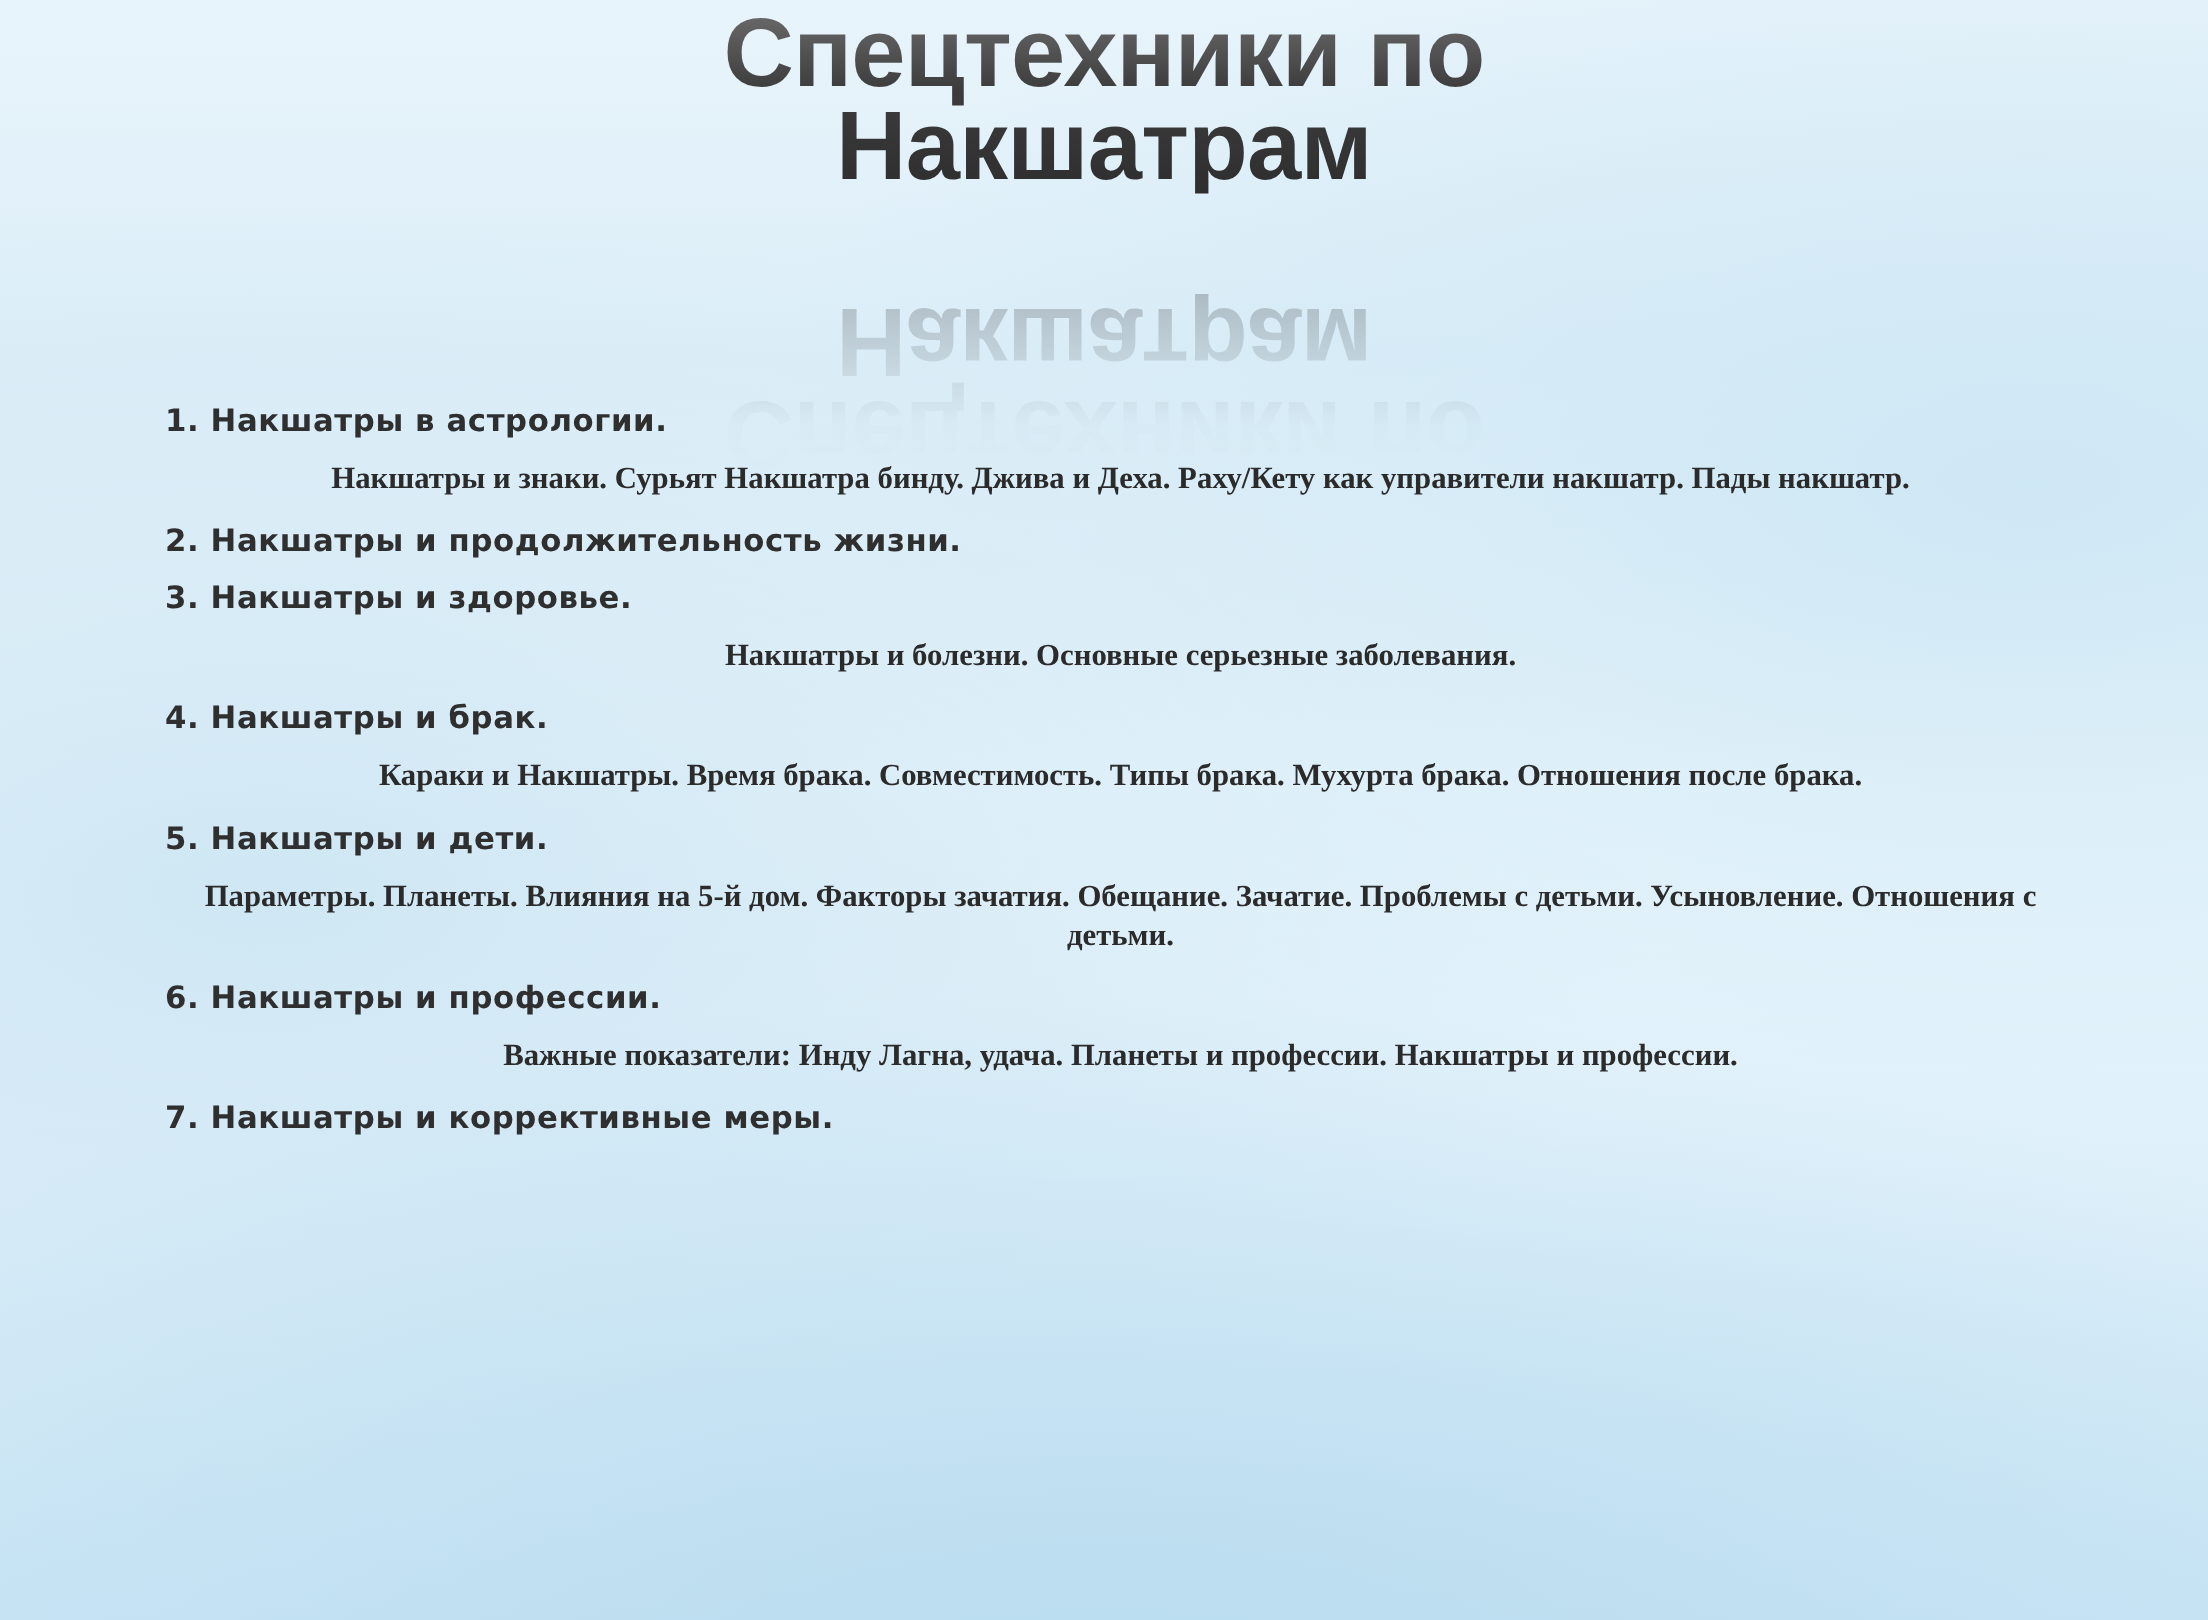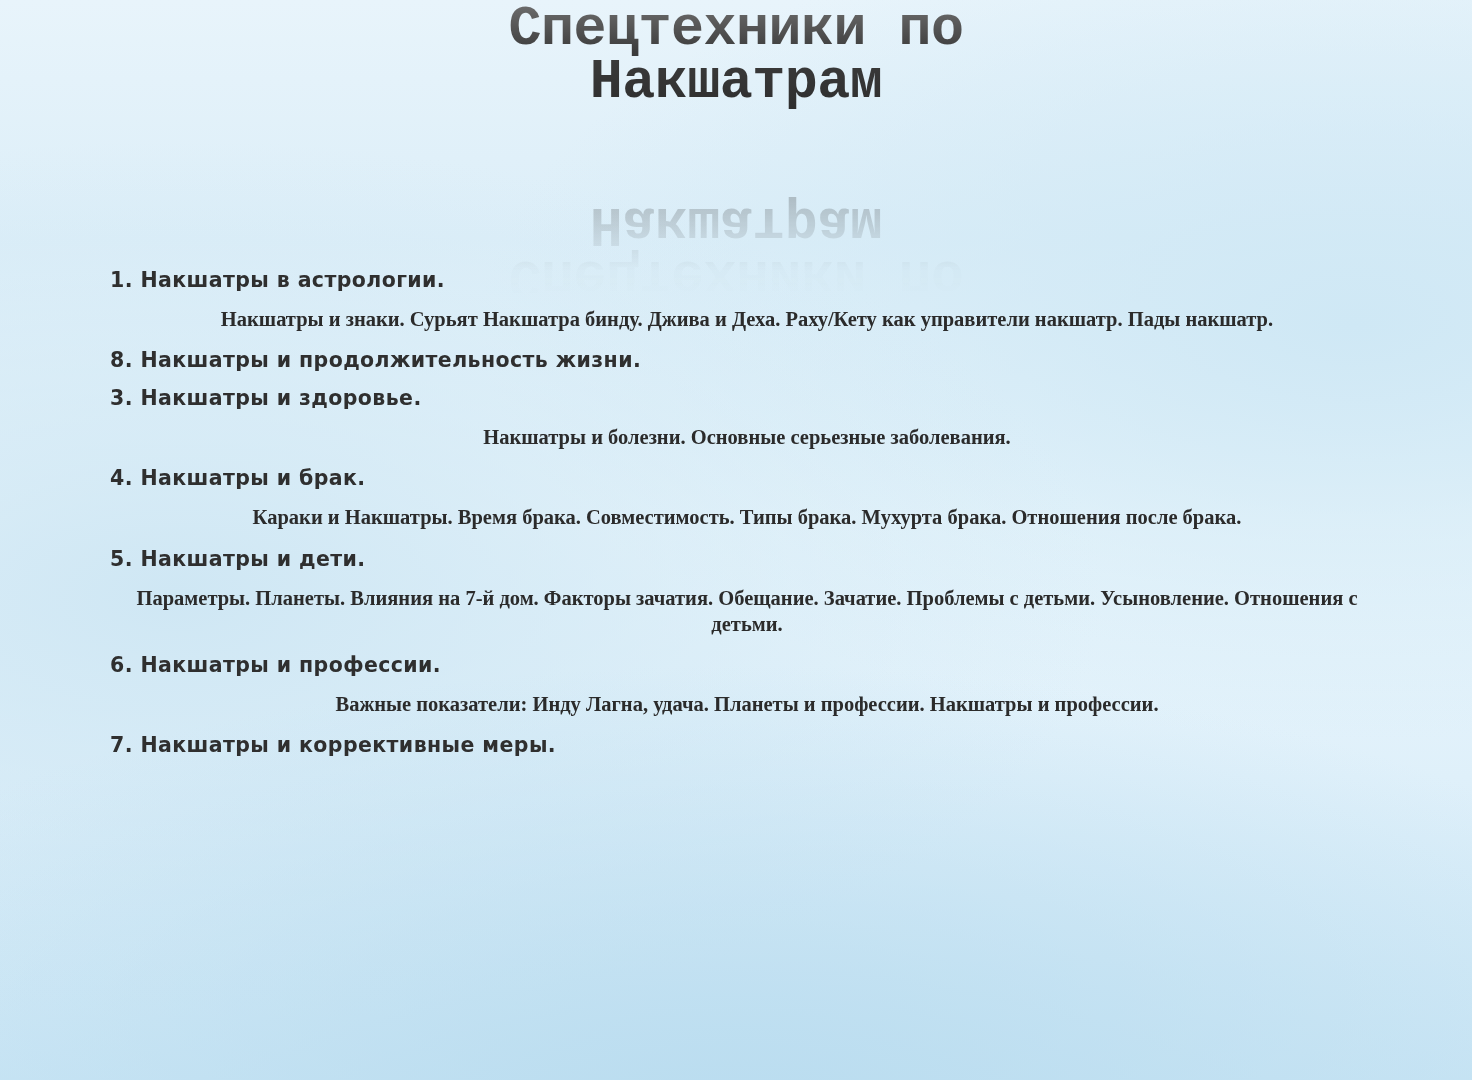--- a/index.html
+++ b/index.html
@@ -30,23 +30,23 @@
   .title-wrap {
     position: absolute;
     top: 4px;
     left: 0;
     width: 1472px;
     text-align: center;
     pointer-events: none;
   }
   .title {
     display: inline-block;
-    font-family: Liberation Mono, monospace;
+    font-family: Liberation Sans, sans-serif;
     font-weight: bold;
-    font-size: 55px;
+    font-size: 65px;
     line-height: 0.96;
     letter-spacing: -0.5px;
     color: #4c4c4c;
     background: linear-gradient(180deg, #6d6d6d 0%, #3c3c3c 45%, #2e2e2e 100%);
     -webkit-background-clip: text;
     background-clip: text;
     -webkit-text-fill-color: transparent;
     text-align: center;
     max-width: 860px;
   }
@@ -107,30 +107,30 @@
       <div>Спецтехники по</div>
       <div>Накшатрам</div>
     </div>
   </div>
 
   <div class="content">
 
     <p class="heading-line">1. Накшатры в астрологии.</p>
     <p class="body-line">Накшатры и знаки. Сурьят Накшатра бинду. Джива и Деха. Раху/Кету как управители накшатр. Пады накшатр.</p>
 
-    <p class="heading-line">8. Накшатры и продолжительность жизни.</p>
+    <p class="heading-line">2. Накшатры и продолжительность жизни.</p>
 
     <p class="heading-line">3. Накшатры и здоровье.</p>
     <p class="body-line">Накшатры и болезни. Основные серьезные заболевания.</p>
 
     <p class="heading-line">4. Накшатры и брак.</p>
     <p class="body-line">Караки и Накшатры. Время брака. Совместимость. Типы брака. Мухурта брака. Отношения после брака.</p>
 
     <p class="heading-line">5. Накшатры и дети.</p>
-    <p class="body-line">Параметры. Планеты. Влияния на 7-й дом. Факторы зачатия. Обещание. Зачатие. Проблемы с детьми. Усыновление. Отношения с детьми.</p>
+    <p class="body-line">Параметры. Планеты. Влияния на 5-й дом. Факторы зачатия. Обещание. Зачатие. Проблемы с детьми. Усыновление. Отношения с детьми.</p>
 
     <p class="heading-line">6. Накшатры и профессии.</p>
     <p class="body-line">Важные показатели: Инду Лагна, удача. Планеты и профессии. Накшатры и профессии.</p>
 
     <p class="heading-line">7. Накшатры и коррективные меры.</p>
 
   </div>
 </div>
 
 </body></html>

